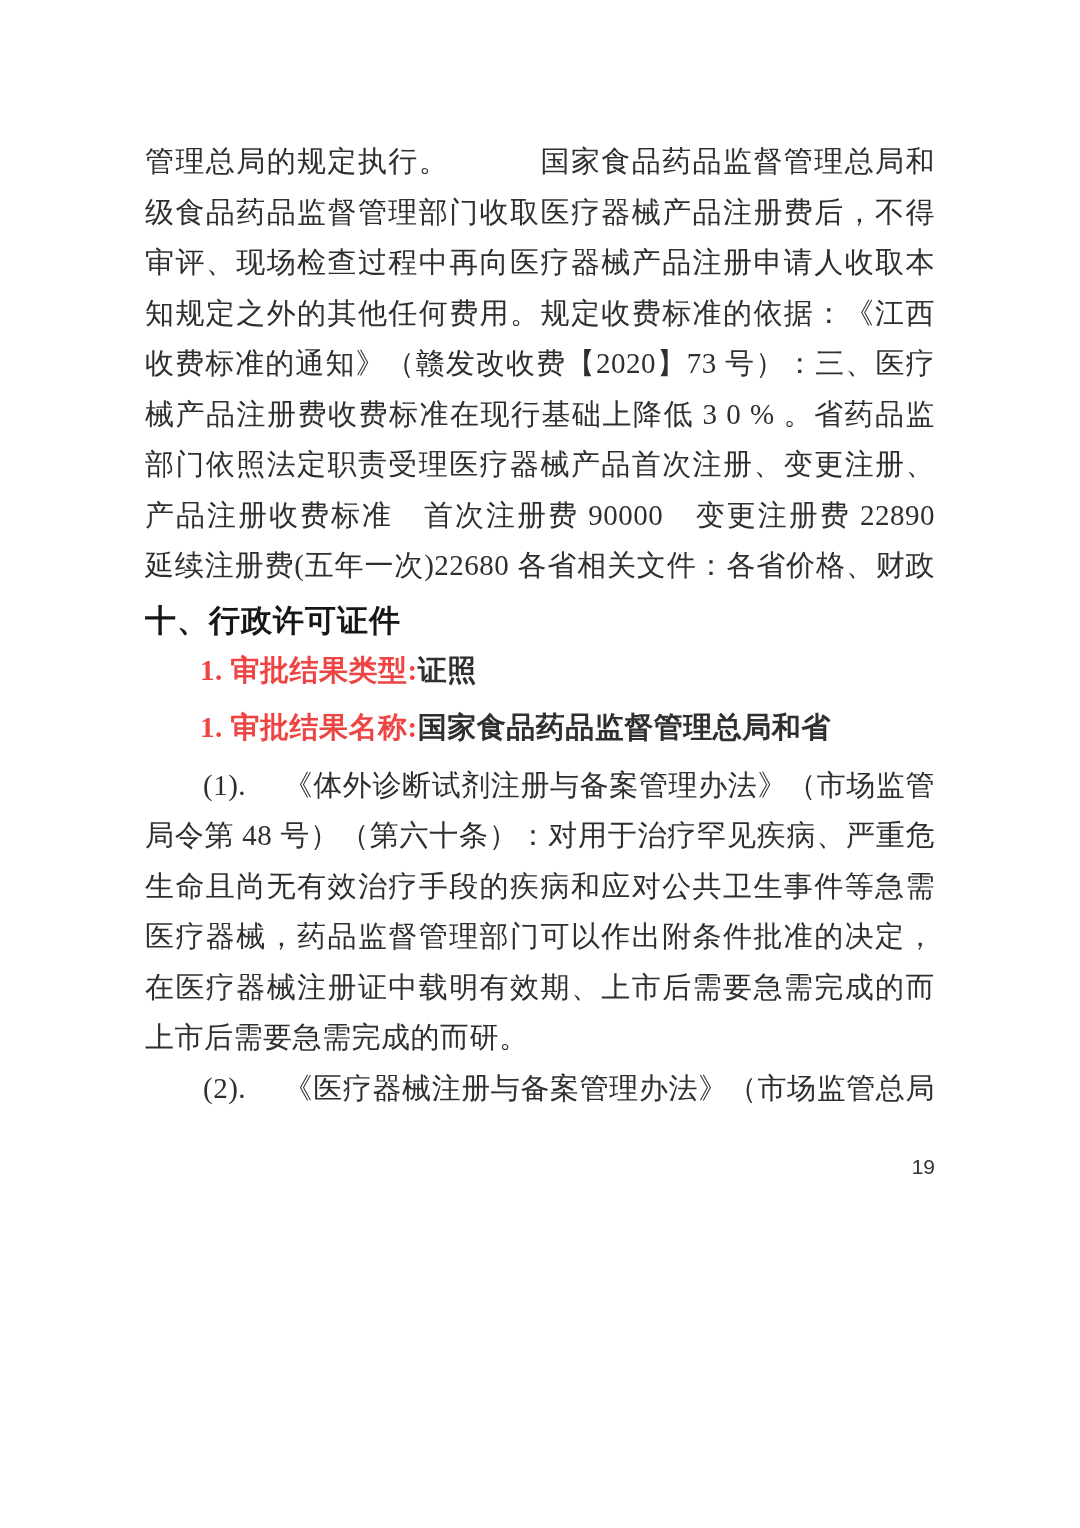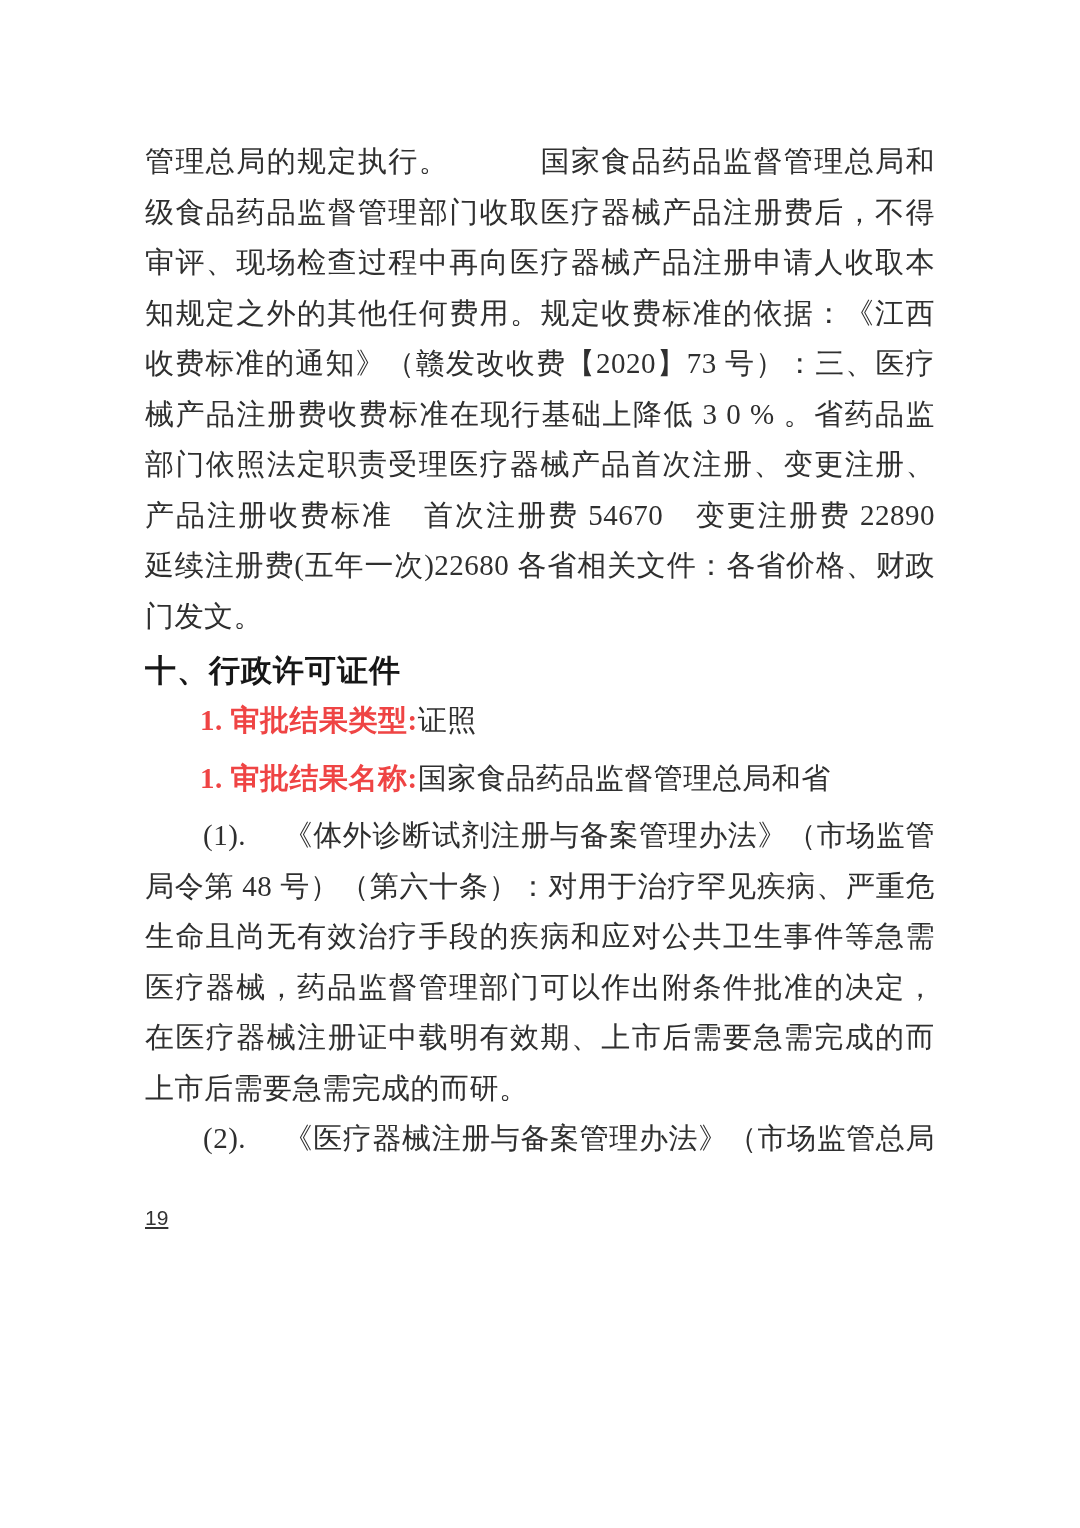--- a/index.html
+++ b/index.html
@@ -59,55 +59,53 @@
     letter-spacing: 0.5px;
   }
   .items-block {
     margin-top: 6px;
   }
   .item .item-label {
     font-weight: 700;
     color: #ef4444;
   }
   .item .item-value {
-    font-weight: 400;
+    font-weight: 700;
   }
   .para2 {
     margin-top: 0;
   }
   .para3 {
     margin-top: 0;
   }
   .page-number {
     margin-top: 39px;
-    text-align: left;
+    text-align: right;
     font-family: "Liberation Sans", "DejaVu Sans", sans-serif;
     font-size: 21px;
     line-height: 30px;
     color: #333333;
-    text-decoration: underline;
   }
 </style>
 </head>
 <body>
 
 <div class="page">
   <div class="content">
 
     <div>
       <div class="line">管理总局的规定执行。　　　国家食品药品监督管理总局和省</div>
       <div class="line">级食品药品监督管理部门收取医疗器械产品注册费后，不得在</div>
       <div class="line">审评、现场检查过程中再向医疗器械产品注册申请人收取本通</div>
       <div class="line">知规定之外的其他任何费用。规定收费标准的依据：《江西省</div>
       <div class="line">收费标准的通知》（赣发改收费【2020】73 号）：三、医疗器</div>
       <div class="line">械产品注册费收费标准在现行基础上降低 3 0 % 。省药品监管</div>
       <div class="line">部门依照法定职责受理医疗器械产品首次注册、变更注册、延</div>
-      <div class="line">产品注册收费标准　首次注册费 54670　变更注册费 22890</div>
+      <div class="line">产品注册收费标准　首次注册费 90000　变更注册费 22890</div>
       <div class="line">延续注册费(五年一次)22680 各省相关文件：各省价格、财政部</div>
-      <div class="line last">门发文。</div>
     </div>
 
     <div class="heading">十、行政许可证件</div>
 
     <div class="items-block">
       <div class="item">
         <span class="item-label">1. 审批结果类型:</span><span class="item-value">证照</span>
       </div>
       <div class="item">
         <span class="item-label">1. 审批结果名称:</span><span class="item-value">国家食品药品监督管理总局和省</span>

